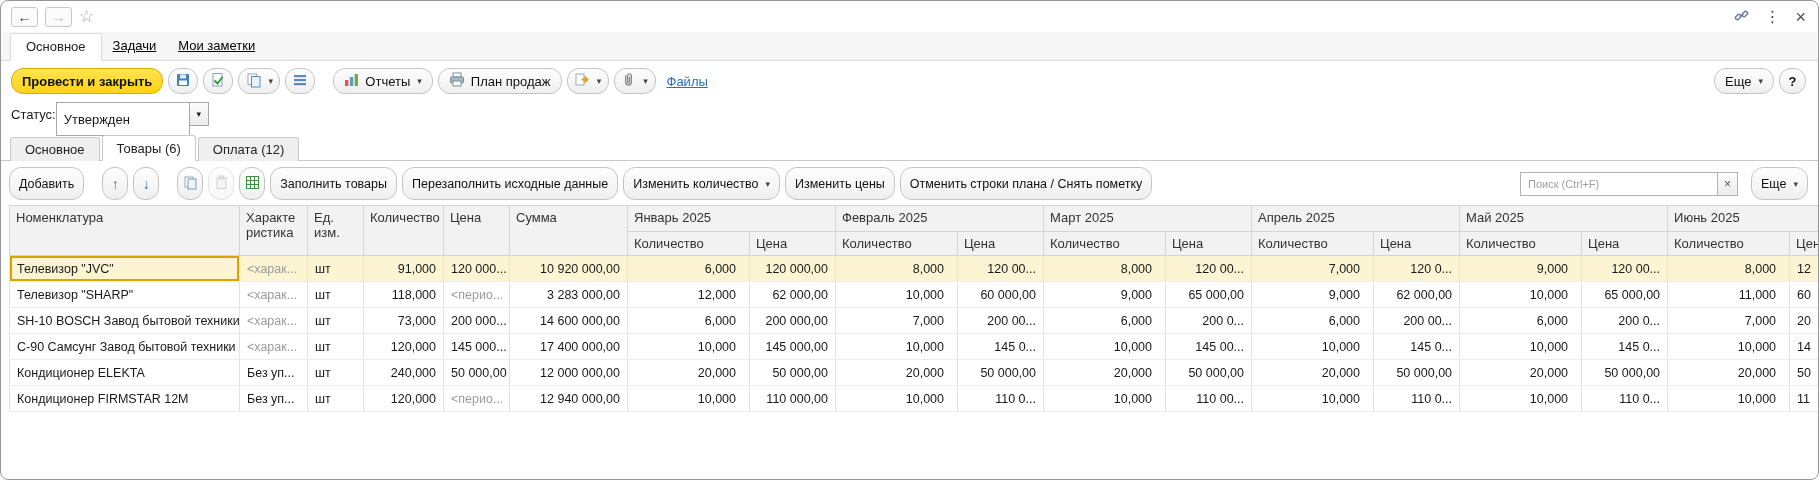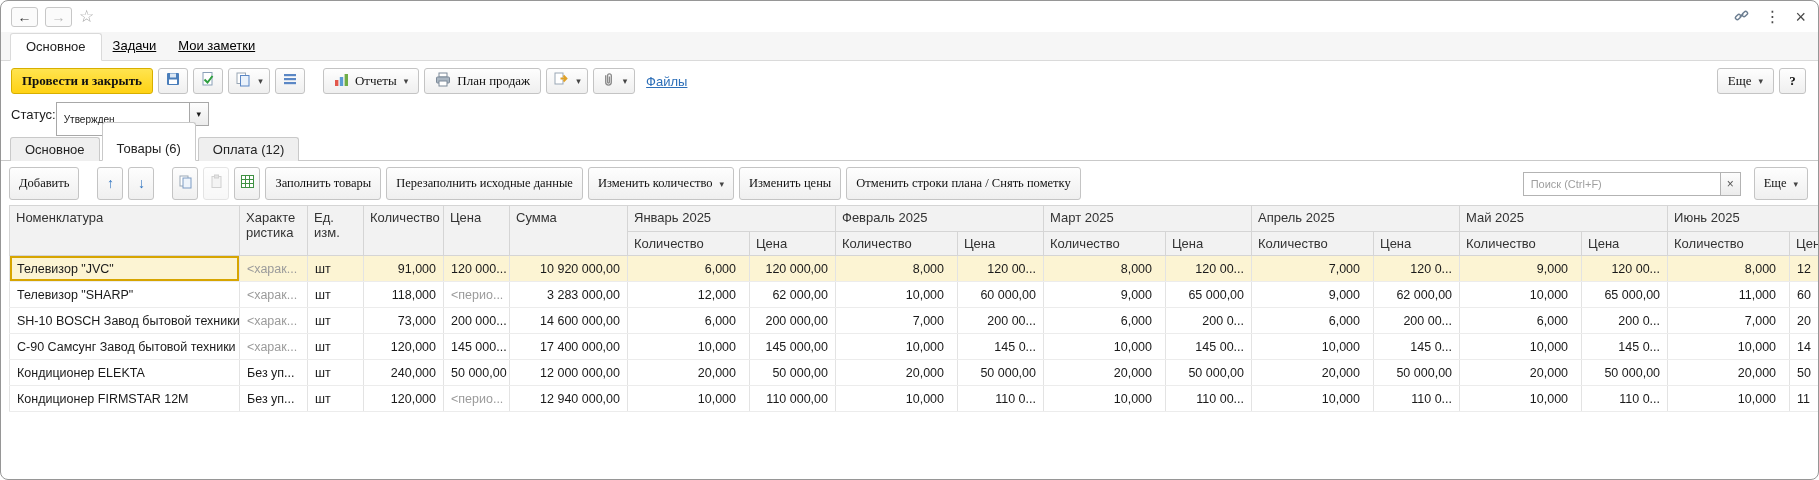--- a/index.html
+++ b/index.html
@@ -23,49 +23,49 @@
 
   
   .navstrip { height:29px; background:#f6f6f6; border-bottom:1px solid #dadada; display:flex;
               align-items:flex-end; padding-left:9px; }
   .navtab { background:#fff; border:1px solid #dadada; border-bottom:1px solid #fff; margin-bottom:-1px;
             padding:5px 15px 6px; font-size:13px; color:#222; border-radius:3px 3px 0 0; cursor:pointer; }
   .navlink { color:#000000; font-size:13px; text-decoration:underline; padding:0 11px 7px; cursor:pointer; }
 
   
   .btn { height:26px; display:inline-flex; align-items:center; gap:6px; padding:0 10px;
-         border:1px solid #c4c4c4; border-radius:3px; background:linear-gradient(#fefefe,#efefef);
-         font-size:13px; color:#111; cursor:pointer; white-space:nowrap; font-family:Liberation Serif, serif; }
+         border:1px solid #c4c4c4; border-radius:12px; background:linear-gradient(#fefefe,#efefef);
+         font-size:13px; color:#111; cursor:pointer; white-space:nowrap; font-family:Liberation Sans, sans-serif; }
   .btn.sm { height:33px; font-size:12.5px; padding:0 9px; }
   .ibtn { width:30px; justify-content:center; padding:0; }
   .ibtn.sm { width:26px; }
   .dd { font-size:9px; color:#444; margin-left:1px; }
   .btn-yellow { background:linear-gradient(#ffe44f,#ffd214); border-color:#d7af00; font-weight:700; }
   .help { width:27px; justify-content:center; font-weight:700; }
   .link { color:#2d6fb8; font-size:13px; text-decoration:underline; margin:0 6px; cursor:pointer; }
   .sp { flex:1; }
   .gap { width:8px; }
   .arrow { color:#2f74c0; font-weight:700; font-size:14px; }
   .dis2 { opacity:.45; }
 
   
   .toolbar { display:flex; align-items:center; gap:5px; padding:7px 12px 7px 10px; }
   .statusrow { display:flex; align-items:center; gap:0; padding:1px 10px 7px; font-size:13px; }
   .combo { display:flex; height:24px; }
   .combo-val { width:134px; border:1px solid #a8a8a8; display:flex; align-items:center; padding:16px 7px;
-               font-size:10px; background:#fff; }
+               font-size:13px; background:#fff; }
   .combo-btn { width:19px; border:1px solid #a8a8a8; border-left:none; display:flex; align-items:center;
                justify-content:center; font-size:9px; background:linear-gradient(#fdfdfd,#ececec); cursor:pointer; }
 
   
   .tabstrip { display:flex; align-items:flex-end; padding-left:9px; height:28px;
               border-bottom:1px solid #c9c9c9; gap:2px; }
   .tab { border:1px solid #c9c9c9; border-bottom:none; background:#efefef; padding:4px 14px; font-size:13px;
          border-radius:3px 3px 0 0; margin-bottom:-1px; cursor:pointer; color:#222; }
-  .tab.active { background:#fff; border-bottom:1px solid #fff; padding-top:18px; }
+  .tab.active { background:#fff; border-bottom:1px solid #fff; padding-top:5px; }
 
   
   .gridbar { display:flex; align-items:center; gap:5px; padding:6px 10px 5px 8px; }
   .search { display:flex; height:24px; margin-left:auto; }
   .search input { width:198px; border:1px solid #b3b3b3; padding:0 7px; font-size:11px;
                   font-family:inherit; color:#222; outline:none; }
   .search input::placeholder { color:#9f9f9f; }
   .clr { width:20px; border:1px solid #b3b3b3; border-left:none; display:flex; align-items:center;
          justify-content:center; font-size:12px; color:#555; background:linear-gradient(#fdfdfd,#ececec);
          cursor:pointer; }

